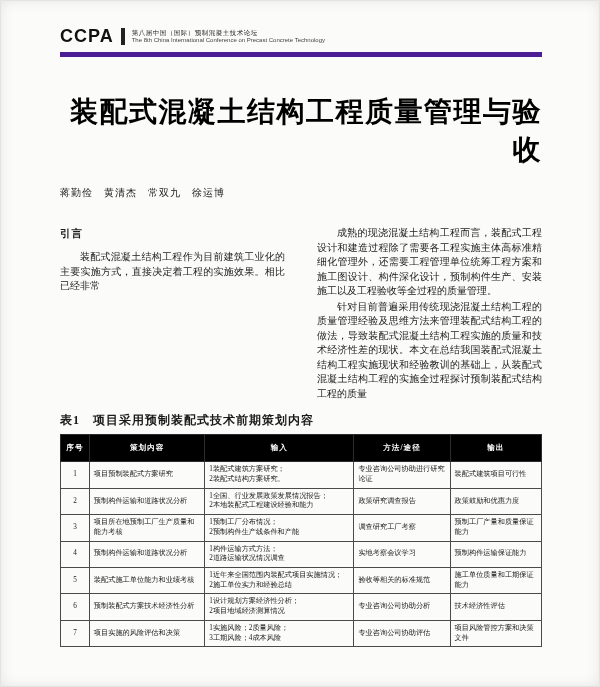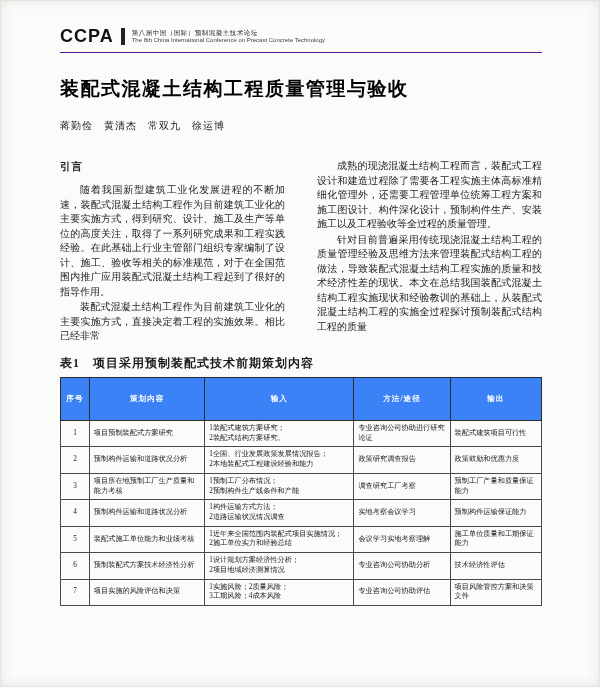--- a/index.html
+++ b/index.html
@@ -4,41 +4,41 @@
 <style>
   * { margin:0; padding:0; box-sizing:border-box; }
   html,body { width:600px; }
   body { background:#c9c9c6; font-family:"Liberation Serif", serif; color:#1a1a1a; }
   .page {
     width:600px; height:687px; background:#fbfbf9; margin:0 auto;
     padding:26px 58px 8px 60px; position:relative; overflow:hidden;
     box-shadow: inset 0 0 0 1px #e3e3df, inset 0 0 14px rgba(0,0,0,0.10);
   }
   
-  .conf-header { display:flex; align-items:center; gap:7px; padding-bottom:5px; border-bottom:1px solid #4c1d95; }
+  .conf-header { display:flex; align-items:center; gap:7px; padding-bottom:5px; border-bottom:5px solid #4c1d95; }
   .ccpa { font-family:"Liberation Sans", sans-serif; font-weight:bold; font-size:18px; letter-spacing:1px; color:#111; }
   .vbar { width:4px; height:17px; background:#222; }
   .conf-lines { display:flex; flex-direction:column; justify-content:center; line-height:1.25; }
   .conf-cn { font-size:6.5px; color:#222; letter-spacing:0.5px; }
   .conf-en { font-size:6px; color:#444; font-family:"Liberation Sans", sans-serif; }
   
-  h1.paper-title { text-align:left; font-size:19px; font-weight:bold; letter-spacing:1.5px; margin-top:23px; color:#000; }
+  h1.paper-title { text-align:right; font-size:28px; font-weight:bold; letter-spacing:1.5px; margin-top:36px; color:#000; }
   .authors { text-align:left; font-size:10px; margin-top:17px; letter-spacing:1px; color:#222; }
   
   .columns { display:flex; gap:32px; margin-top:26px; font-size:10px; line-height:1.45; text-align:justify; color:#1c1c1c; }
   .col { flex:1; min-width:0; }
   h2.section-heading { font-size:10.5px; font-weight:bold; margin-bottom:9px; letter-spacing:1px; }
   .col p { text-indent:2em; }
   .col p + p { margin-top:1px; }
   
   .table-caption { text-align:left; font-size:12px; font-weight:bold; margin-top:11px; letter-spacing:1px; }
   table.plan { width:100%; border-collapse:collapse; margin-top:5px; font-size:7.2px; line-height:1.35; }
   table.plan th {
-    background:#3b82f6; color:#fff; border:1px solid #2c2c2c;
-    padding:16px 2px; font-size:7.6px; font-weight:bold; letter-spacing:1px;
+    background:#000000; color:#fff; border:1px solid #2c2c2c;
+    padding:8px 2px; font-size:7.6px; font-weight:bold; letter-spacing:1px;
   }
   table.plan td { border:1px solid #4a4a4a; padding:3px 4px; vertical-align:middle; }
   td.c-no { text-align:center; width:6%; }
   td.c-content { width:24%; }
   td.c-input { width:31%; white-space:pre-line;margin-left:44px; }
   td.c-method { width:20%; }
   td.c-output { width:19%; }
 </style>
 </head>
 <body>
@@ -54,21 +54,20 @@
     </div>
   </header>
 
   <h1 class="paper-title">装配式混凝土结构工程质量管理与验收</h1>
 
   <div class="authors">蒋勤俭　黄清杰　常双九　徐运博</div>
 
   <div class="columns">
     <div class="col">
       <h2 class="section-heading">引言</h2>
-      <p>随着我国新型建筑工业化发展进程的不断加速，装配式混凝土结构工程作为目前建筑工业化的主要实施方式，得到研究、设计、施工及生产等单位的高度关注，取得了一系列研究成果和工程实践经验。在此基础上行业主管部门组织专家编制了设计、施工、验收等相关的标准规范，对于在全国范围内推广应用装配式混凝土结构工程起到了很好的指导作用。</p>
       <p>装配式混凝土结构工程作为目前建筑工业化的主要实施方式，直接决定着工程的实施效果。相比已经非常</p>
     </div>
     <div class="col">
       <p>成熟的现浇混凝土结构工程而言，装配式工程设计和建造过程除了需要各工程实施主体高标准精细化管理外，还需要工程管理单位统筹工程方案和施工图设计、构件深化设计，预制构件生产、安装施工以及工程验收等全过程的质量管理。</p>
       <p>针对目前普遍采用传统现浇混凝土结构工程的质量管理经验及思维方法来管理装配式结构工程的做法，导致装配式混凝土结构工程实施的质量和技术经济性差的现状。本文在总结我国装配式混凝土结构工程实施现状和经验教训的基础上，从装配式混凝土结构工程的实施全过程探讨预制装配式结构工程的质量</p>
     </div>
   </div>
 
   <div class="table-caption">表1　项目采用预制装配式技术前期策划内容</div>
 
@@ -113,21 +112,21 @@
         <td class="c-input">1构件运输方式方法；
 2道路运输状况情况调查</td>
         <td class="c-method">实地考察会议学习</td>
         <td class="c-output">预制构件运输保证能力</td>
       </tr>
       <tr>
         <td class="c-no">5</td>
         <td class="c-content">装配式施工单位能力和业绩考核</td>
         <td class="c-input">1近年来全国范围内装配式项目实施情况；
 2施工单位实力和经验总结</td>
-        <td class="c-method">会议学习实地考察理解</td>
+        <td class="c-method">验收等相关的标准规范</td>
         <td class="c-output">施工单位质量和工期保证能力</td>
       </tr>
       <tr>
         <td class="c-no">6</td>
         <td class="c-content">预制装配式方案技术经济性分析</td>
         <td class="c-input">1设计规划方案经济性分析；
 2项目地域经济测算情况</td>
         <td class="c-method">专业咨询公司协助分析</td>
         <td class="c-output">技术经济性评估</td>
       </tr>

